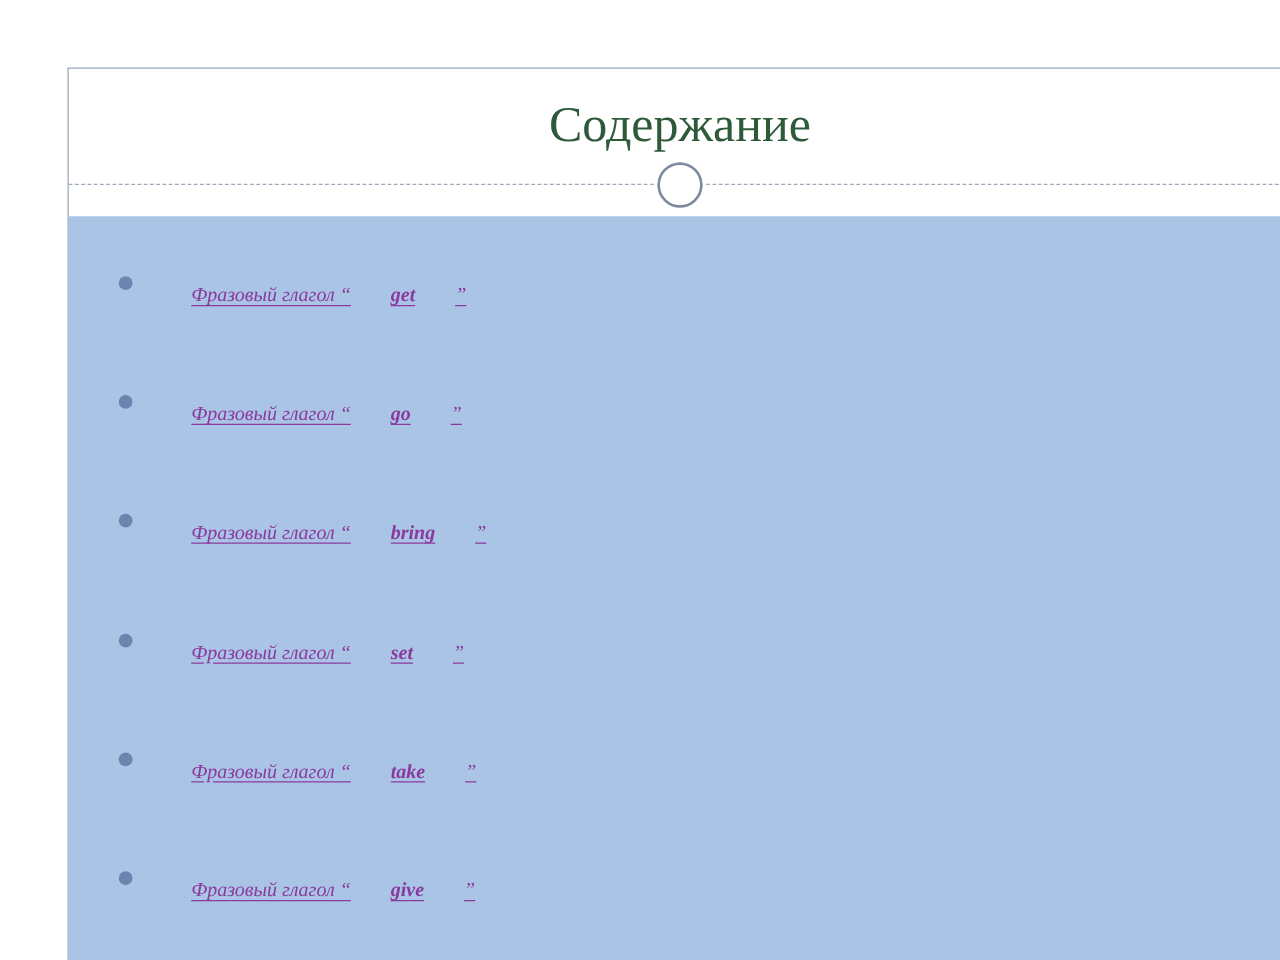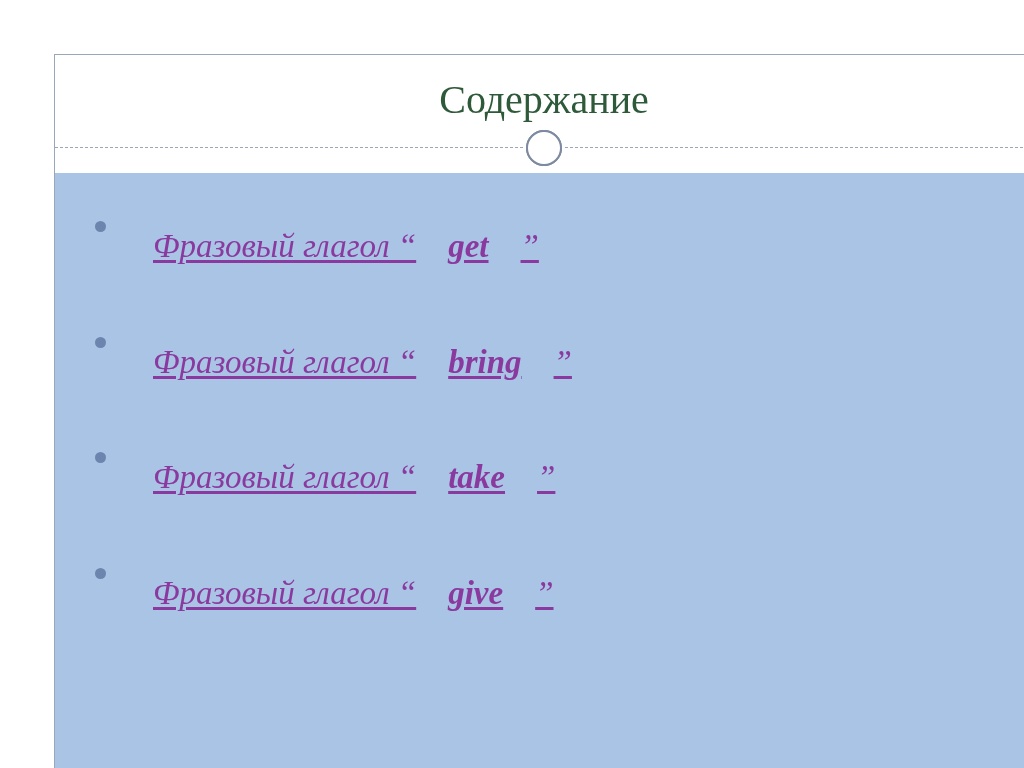--- a/index.html
+++ b/index.html
@@ -71,21 +71,21 @@
     background: #aac4e6;
     padding: 22px 20px 10px 20px;
   }
   ul.toc {
     list-style: none;
   }
   ul.toc li {
     position: relative;
     padding-left: 30px;
     margin-bottom: 44px;
-    font-size: 33px;
+    font-size: 16px;
     line-height: 1.2;
     white-space: nowrap;
   }
   ul.toc li::before {
     content: "";
     position: absolute;
     left: 4px;
     top: 10px;
     width: 11px;
     height: 11px;
@@ -118,21 +118,27 @@
         <div class="ring-b2"></div>
       </div>
   </div>
 
   <div class="body-box">
     <ul class="toc">
       <li>
         <a class="lnk" href="#"><span>Фразовый глагол “</span><span class="word">get</span><span>”</span></a>
       </li>
       <li>
+        <a class="lnk" href="#"><span>Фразовый глагол “</span><span class="word">go</span><span>”</span></a>
+      </li>
+      <li>
         <a class="lnk" href="#"><span>Фразовый глагол “</span><span class="word">bring</span><span>”</span></a>
+      </li>
+      <li>
+        <a class="lnk" href="#"><span>Фразовый глагол “</span><span class="word">set</span><span>”</span></a>
       </li>
       <li>
         <a class="lnk" href="#"><span>Фразовый глагол “</span><span class="word">take</span><span>”</span></a>
       </li>
       <li>
         <a class="lnk" href="#"><span>Фразовый глагол “</span><span class="word">give</span><span>”</span></a>
       </li>
     </ul>
   </div>
 </div>

